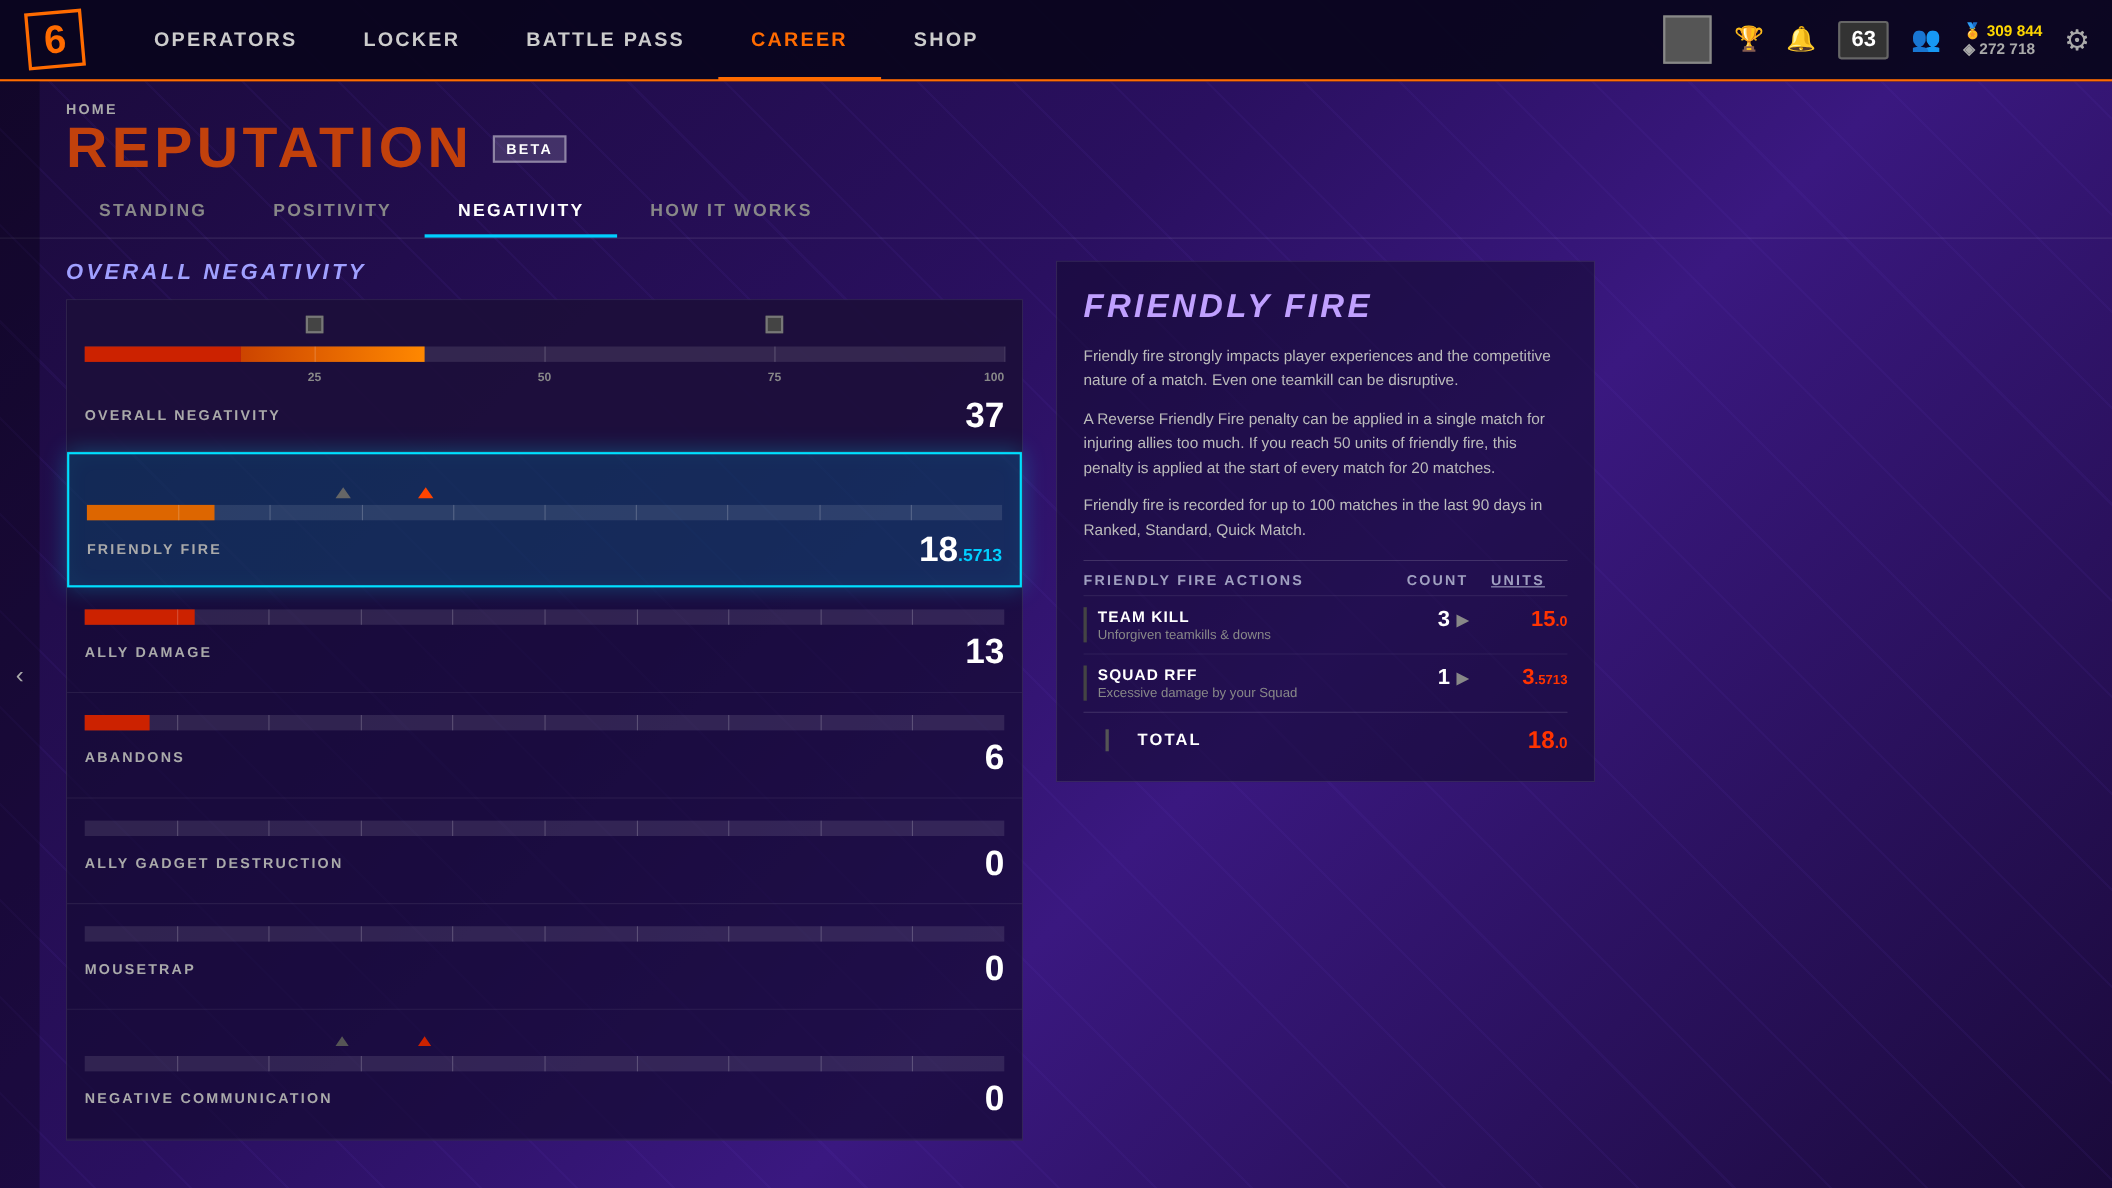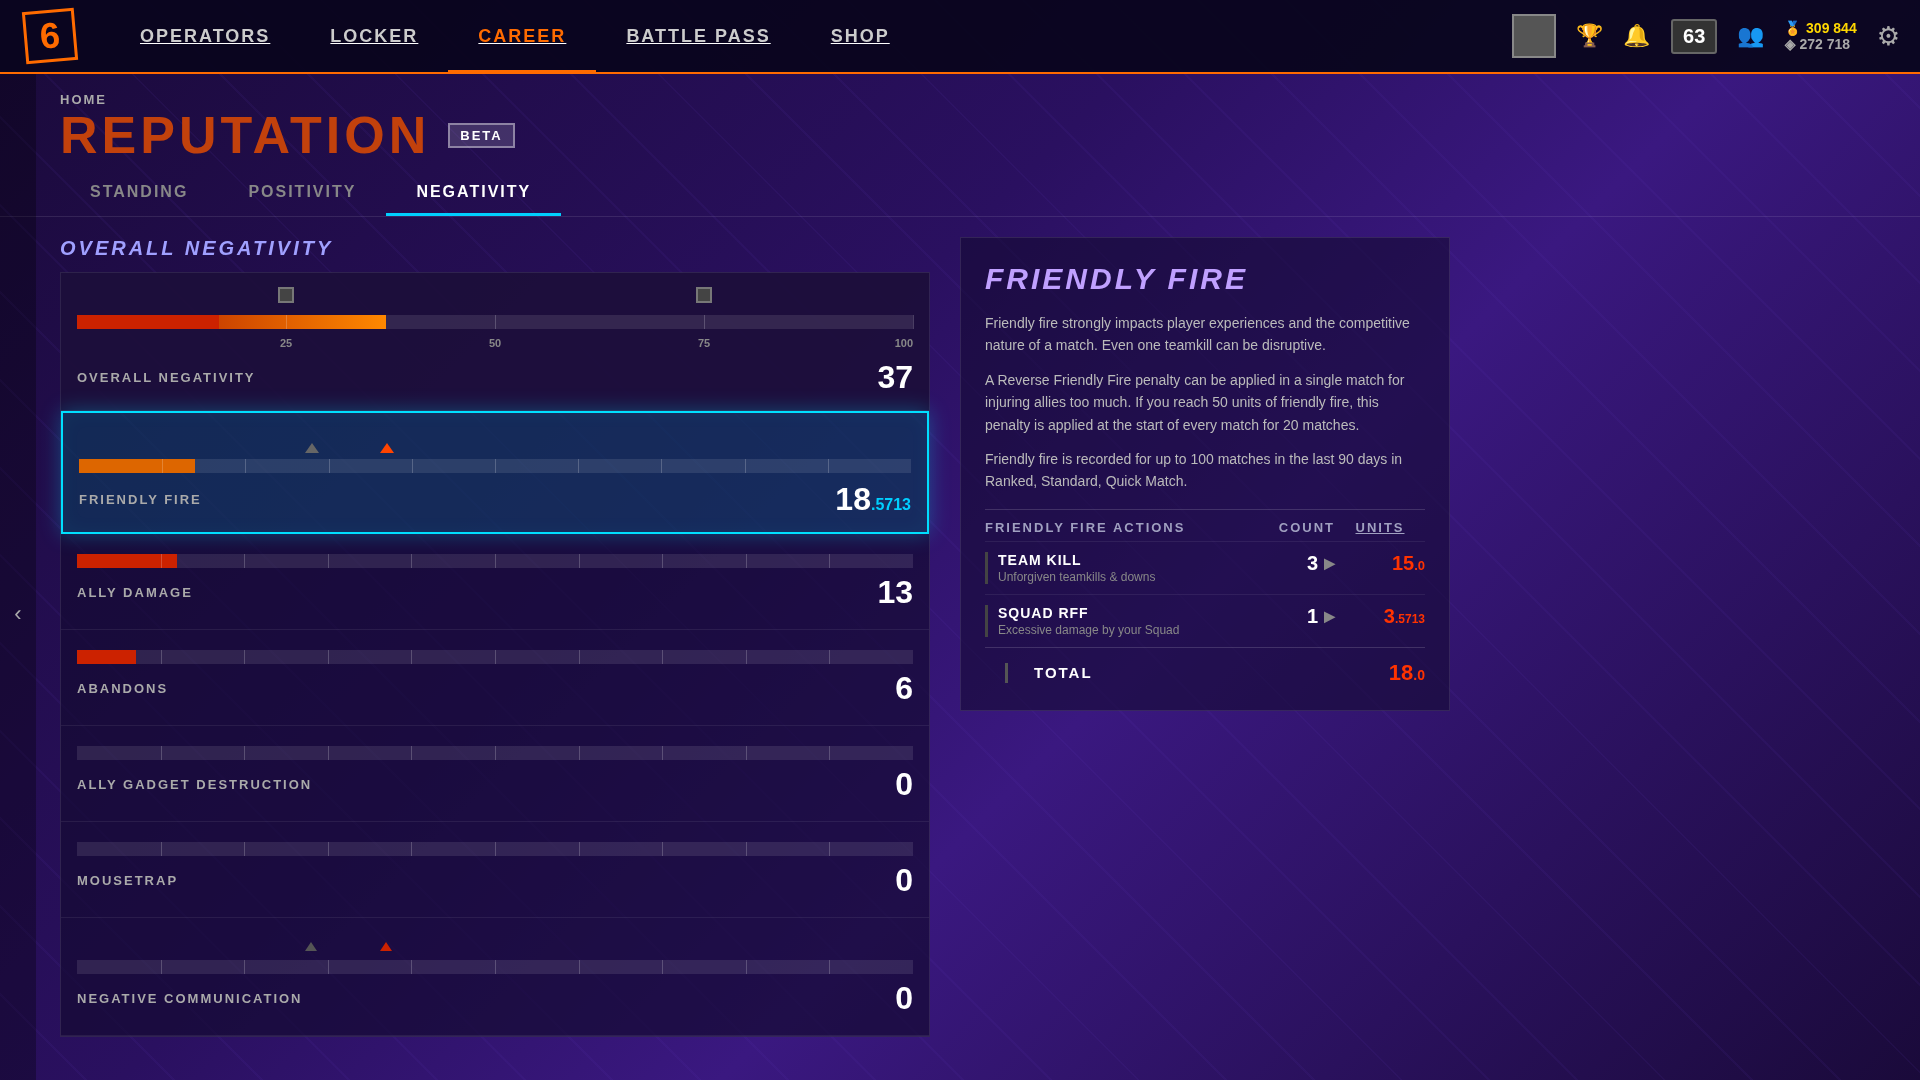--- a/index.html
+++ b/index.html
@@ -63,21 +63,20 @@
       display: flex;
       align-items: center;
       justify-content: center;
       transform: rotate(-5deg);
     }
     .nav-items {
       display: flex;
       align-items: center;
       gap: 0;
       flex: 1;
-      text-decoration: underline;
     }
     .nav-item {
       padding: 0 30px;
       height: 74px;
       display: flex;
       align-items: center;
       font-size: 18px;
       font-weight: 700;
       letter-spacing: 2px;
       color: #ccc;
@@ -460,22 +459,22 @@
 <div class="bg-overlay"></div>
 <div class="bg-lines"></div>
 
 <nav class="top-nav">
   <div class="nav-logo">
     <div class="logo-six">6</div>
   </div>
   <div class="nav-items">
     <div class="nav-item">OPERATORS</div>
     <div class="nav-item">LOCKER</div>
+    <div class="nav-item">BATTLE PASS</div>
     <div class="nav-item active">CAREER</div>
-    <div class="nav-item">BATTLE PASS</div>
     <div class="nav-item">SHOP</div>
   </div>
   <div class="nav-right">
 
     <div style="width:44px;height:44px;background:#555;border:2px solid #888;"></div>
 
     <div style="font-size:22px;color:#aaa;">🏆</div>
     <div style="font-size:22px;color:#aaa;">🔔</div>
 
     <div class="nav-level">63</div>
@@ -498,20 +497,21 @@
   <div class="page-title-row">
     <div class="page-title">REPUTATION</div>
     <div class="beta-badge">BETA</div>
   </div>
 </div>
 
 <div class="sub-tabs">
   <div class="sub-tab">STANDING</div>
   <div class="sub-tab">POSITIVITY</div>
   <div class="sub-tab active">NEGATIVITY</div>
+  <div class="sub-tab">HOW IT WORKS</div>
 </div>
 
 <div class="main-content">
 
   <div class="left-panel">
     <div class="section-title">OVERALL NEGATIVITY</div>
 
     <div class="scores-container">
 
       <div class="bar-row" style="background: rgba(30,15,60,0.8); padding: 16px 16px 10px;">

